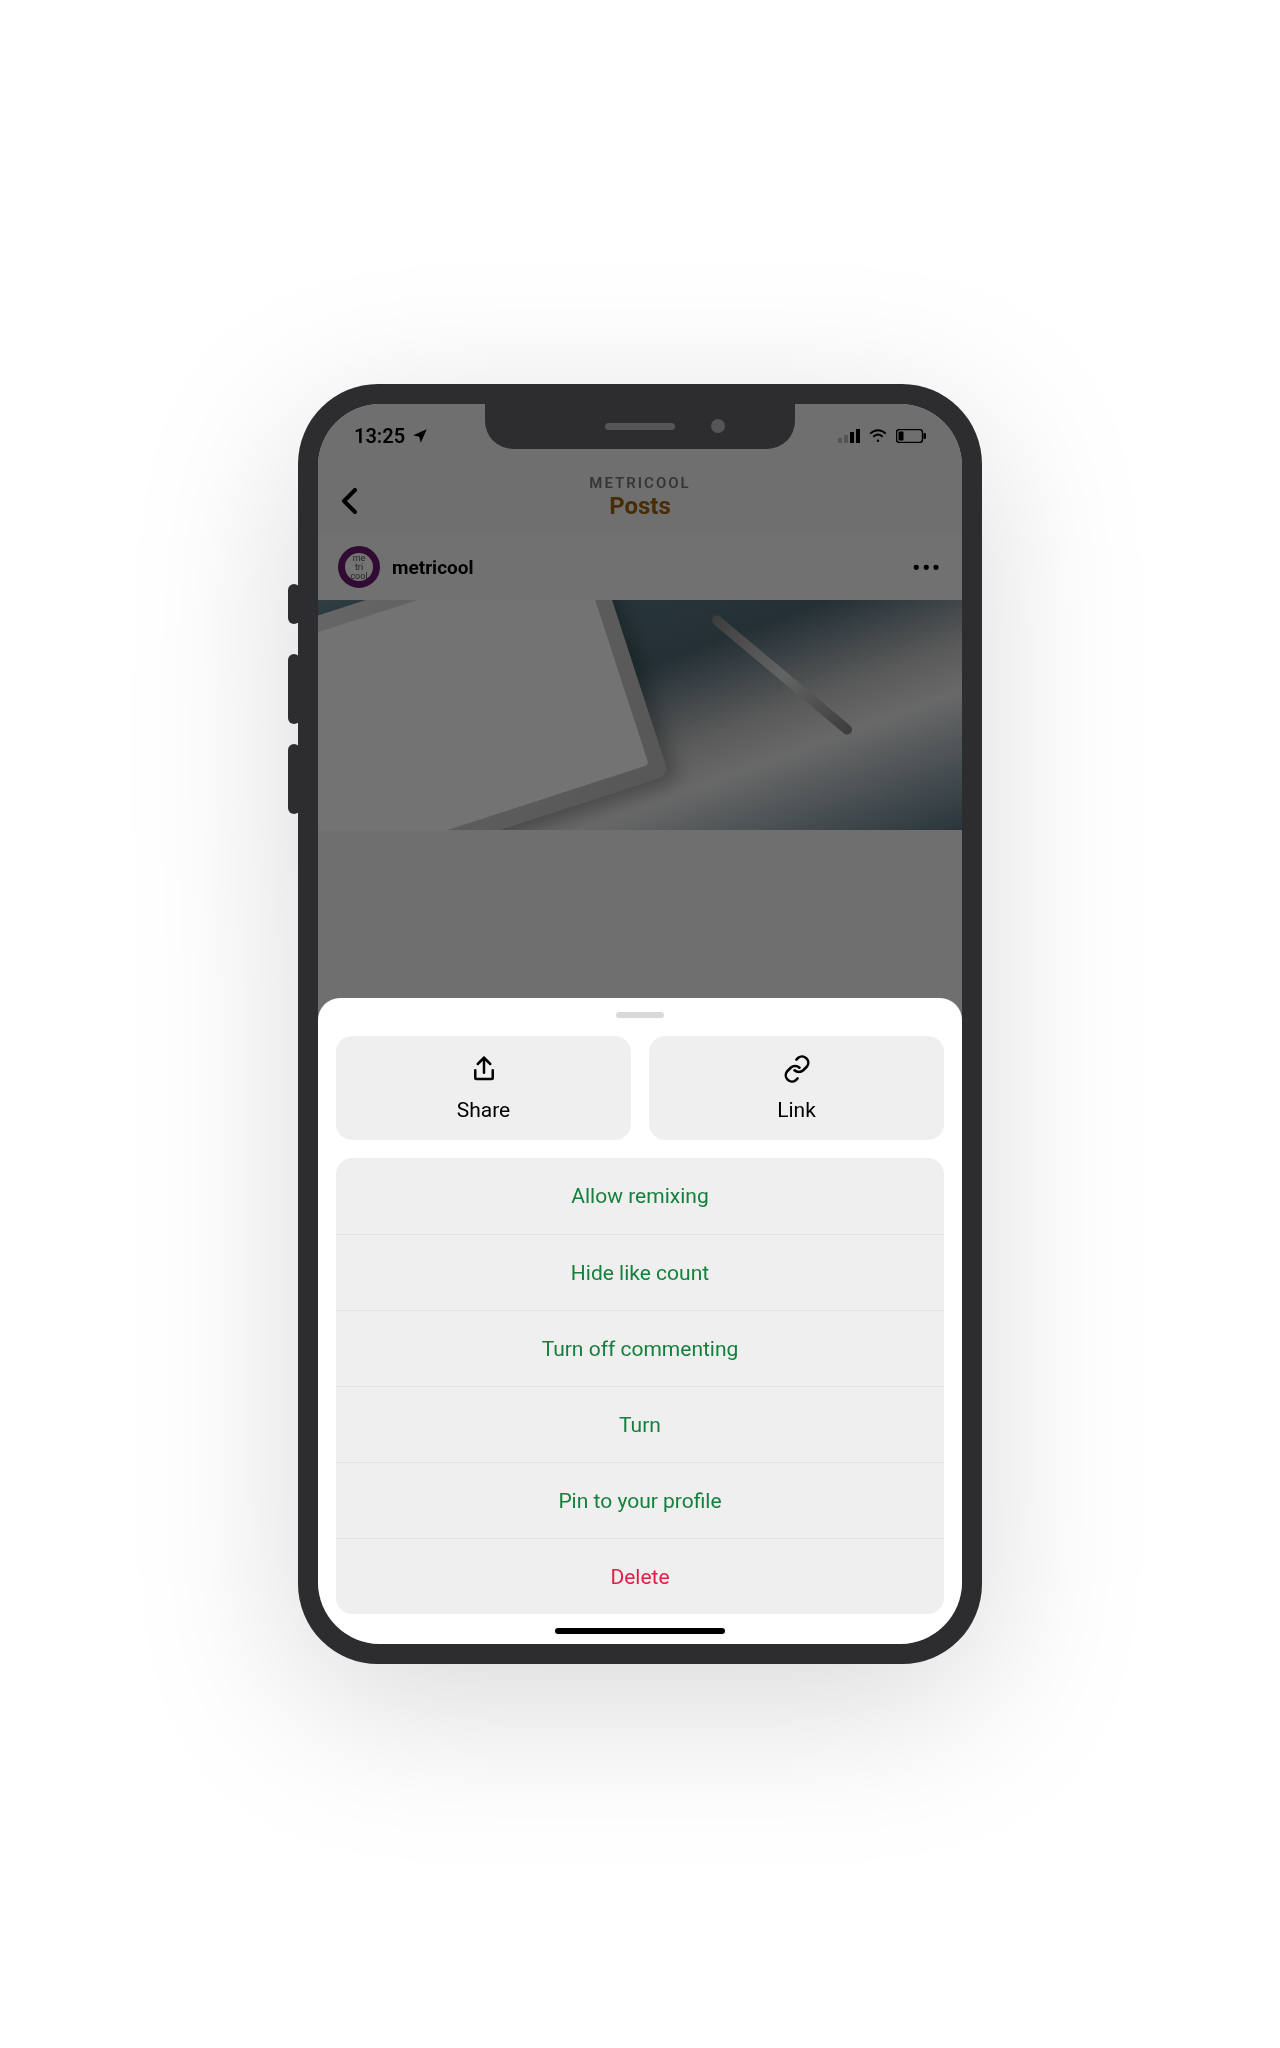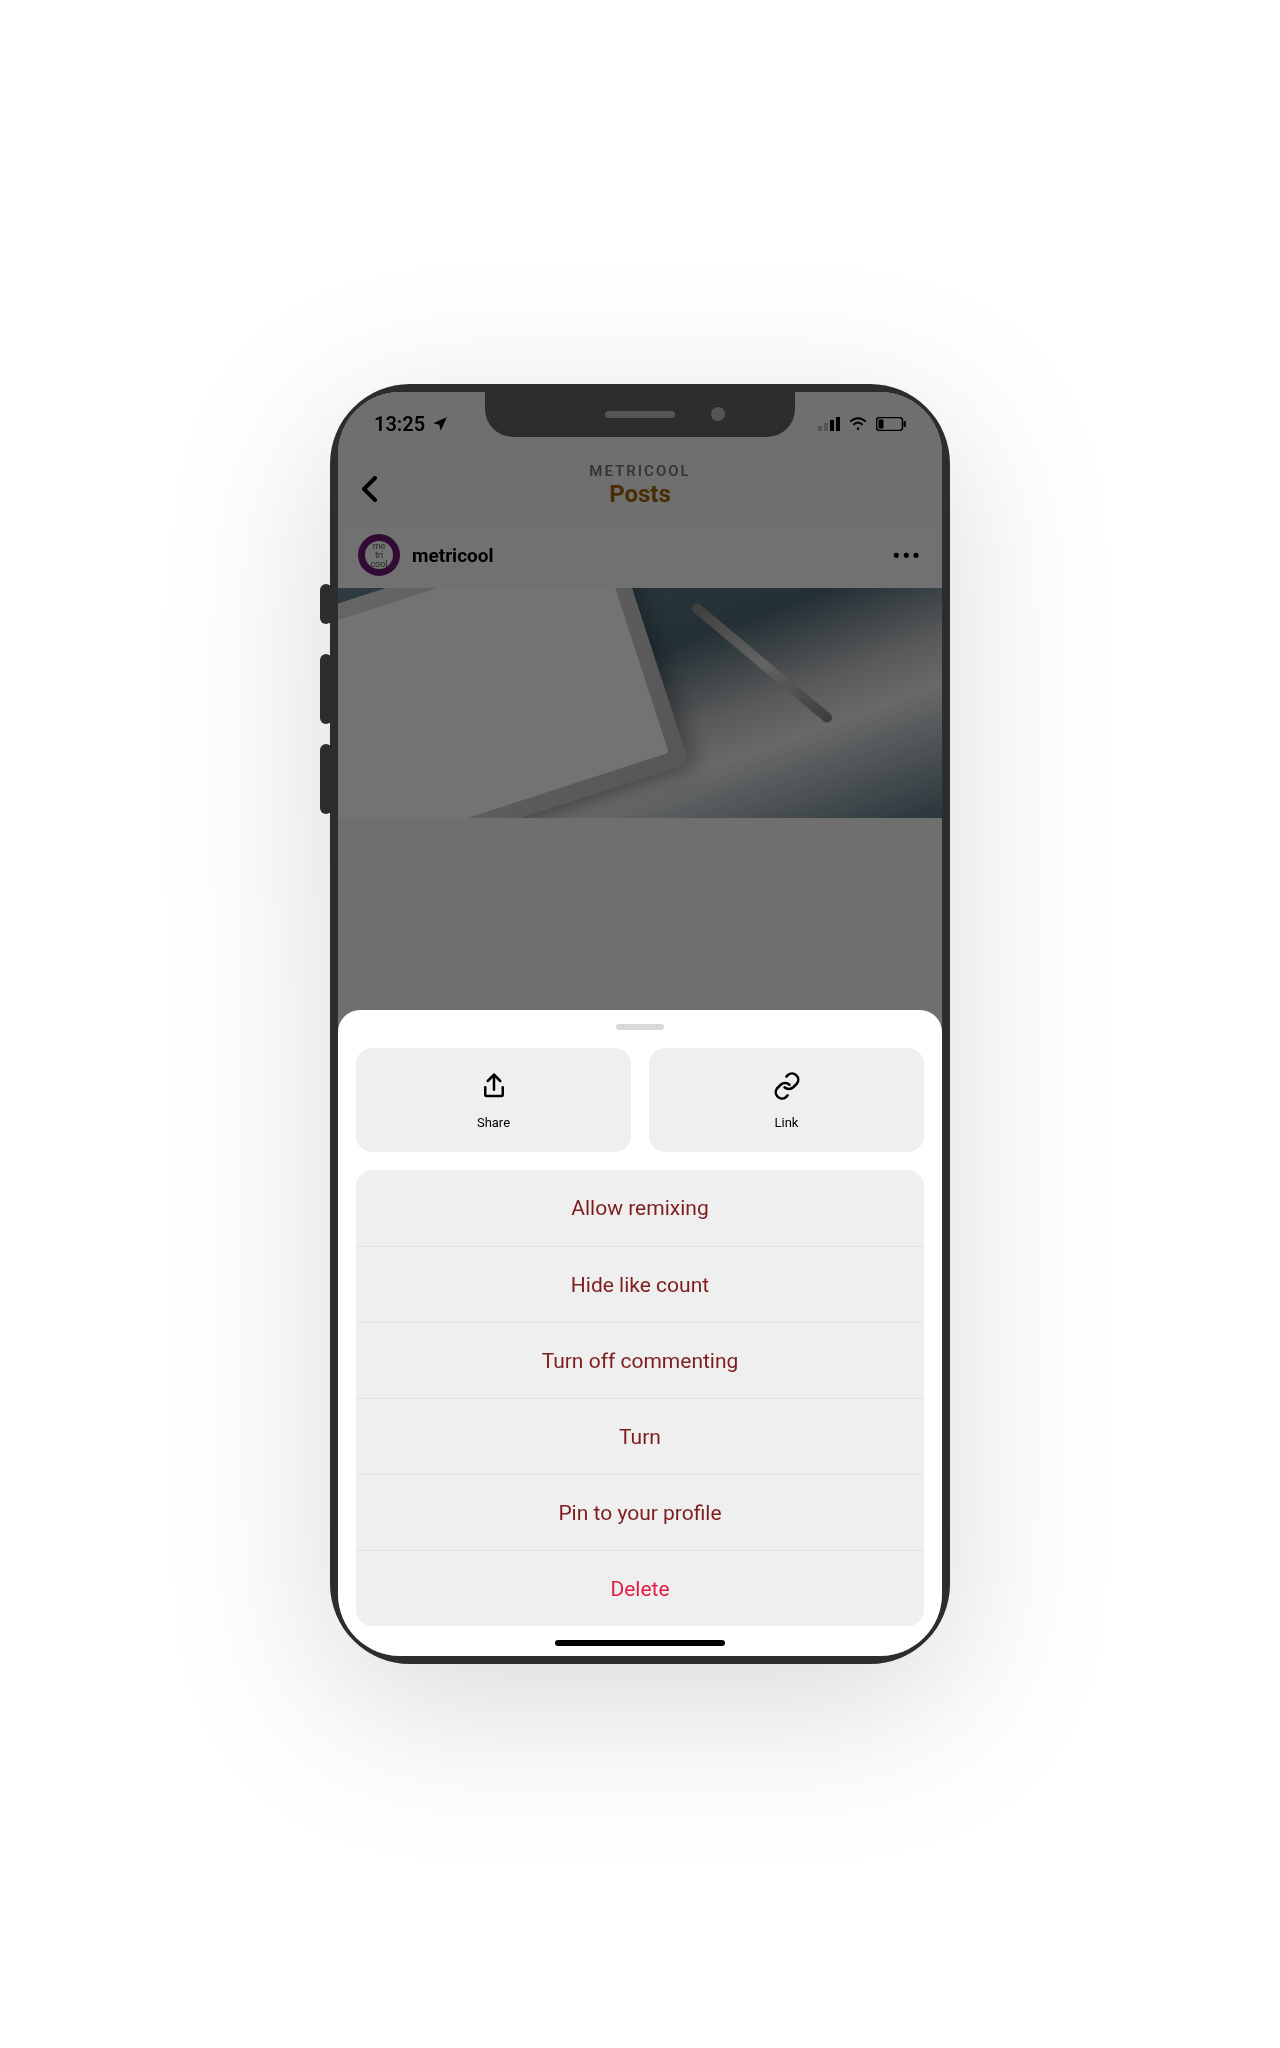--- a/index.html
+++ b/index.html
@@ -10,25 +10,25 @@
     height: 2048px;
     display: flex;
     align-items: center;
     justify-content: center;
   }
   .device-wrap {
     position: relative;
     filter: drop-shadow(0 40px 80px rgba(0,0,0,0.15));
   }
   .phone {
-    width: 620px;
+    width: 684px;
     height: 1280px;
     background: #2d2d2f;
     border-radius: 80px;
-    padding: 8px;
+    padding: 20px;
     position: relative;
   }
   
   .side-btn {
     position: absolute;
     background: #2d2d2f;
     border-radius: 6px;
   }
   .side-btn.mute { left: -10px; top: 200px; width: 12px; height: 40px; }
   .side-btn.vol-up { left: -10px; top: 270px; width: 12px; height: 70px; }
@@ -197,36 +197,36 @@
     background: #efefef;
     border-radius: 16px;
     height: 104px;
     display: flex;
     flex-direction: column;
     align-items: center;
     justify-content: center;
     gap: 10px;
   }
   .pill .lbl {
-    font-size: 13px;
+    font-size: 21px;
     color: #000;
   }
   .pill svg { width: 30px; height: 30px; }
   .menu {
     background: #efefef;
     border-radius: 16px;
     overflow: hidden;
   }
   .menu .item {
     height: 76px;
     display: flex;
     align-items: center;
     justify-content: center;
     font-size: 21px;
-    color: #7f1d1d;
+    color: #15803d;
     border-top: 1px solid #e3e3e3;
   }
   .menu .item:first-child { border-top: none; }
   .menu .item.danger { color: #e11d48; }
 
   .home-indicator {
     position: absolute;
     bottom: 10px;
     left: 50%;
     transform: translateX(-50%);

